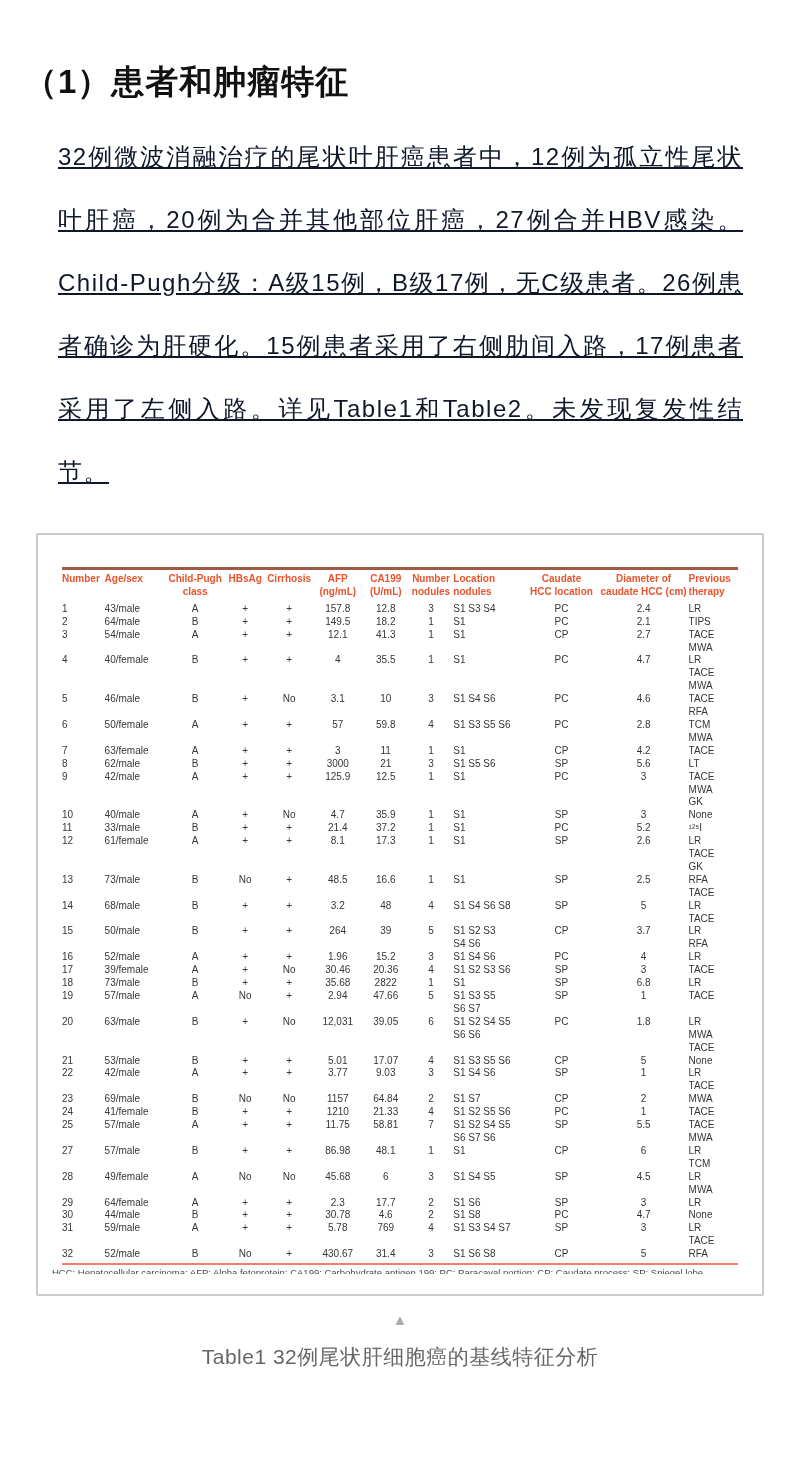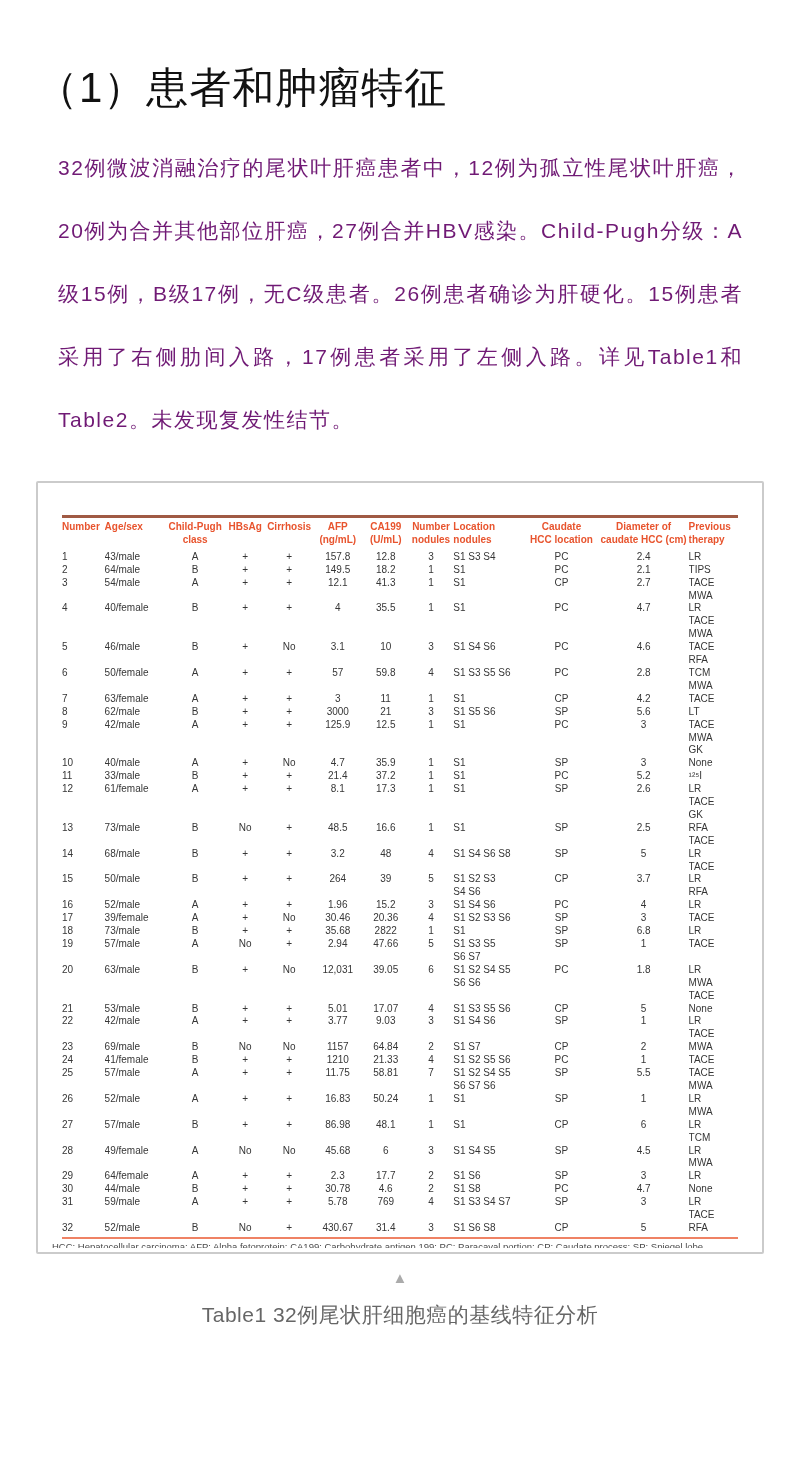--- a/index.html
+++ b/index.html
@@ -30,44 +30,45 @@
   }
   @supports (-webkit-background-clip:text){
     .page-title{
       background:linear-gradient(180deg,var(--title-gold-top,#dcb48e),var(--title-gold-bottom,#ab7a4e));
       -webkit-background-clip:text;
       -webkit-text-fill-color:transparent;
     }
   }
 
   .section-heading{
-    margin:38px 58px 0 36px;
-    font-weight:400;
-    font-size:42px;
+    margin:38px 58px 0 24px;
+    font-weight:700;
+    font-size:33px;
     color:#111;
     letter-spacing:1px;
   }
 
   .body-paragraph{
     margin:20px 57px 0 58px;
-    font-size:21px;
+    font-size:24px;
     font-weight:400;
-    color:#701a75;
+    color:#0f172a;
     line-height:63px;
     letter-spacing:1.5px;
     text-align:justify;
+    text-decoration:underline;
   }
 
   .table-card{
     margin:30px 36px 0 36px;
     width:728px;
     border:2px solid #cbcbcb;
     border-radius:2px;
     background:#fff;
-    padding:20px 0 4px 0;
+    padding:20px 0 20px 0;
   }
   .table-wrap{
     margin:12px 24px 0 24px;
     border-top:3px solid var(--rule-top,#a05a44);
     border-bottom:2px solid var(--rule-bottom,#ef8264);
     padding:3px 0 2px 0;
   }
   table.baseline{
     width:100%;
     border-collapse:collapse;
@@ -535,35 +536,20 @@
               <td>58.81</td>
               <td>7</td>
               <td>S1 S2 S4 S5
 S6 S7 S6</td>
               <td>SP</td>
               <td>5.5</td>
               <td>TACE
 MWA</td>
             </tr>
             <tr>
-              <td>26</td>
-              <td>52/male</td>
-              <td>A</td>
-              <td>+</td>
-              <td>+</td>
-              <td>16.83</td>
-              <td>50.24</td>
-              <td>1</td>
-              <td>S1</td>
-              <td>SP</td>
-              <td>1</td>
-              <td>LR
-MWA</td>
-            </tr>
-            <tr>
               <td>27</td>
               <td>57/male</td>
               <td>B</td>
               <td>+</td>
               <td>+</td>
               <td>86.98</td>
               <td>48.1</td>
               <td>1</td>
               <td>S1</td>
               <td>CP</td>

